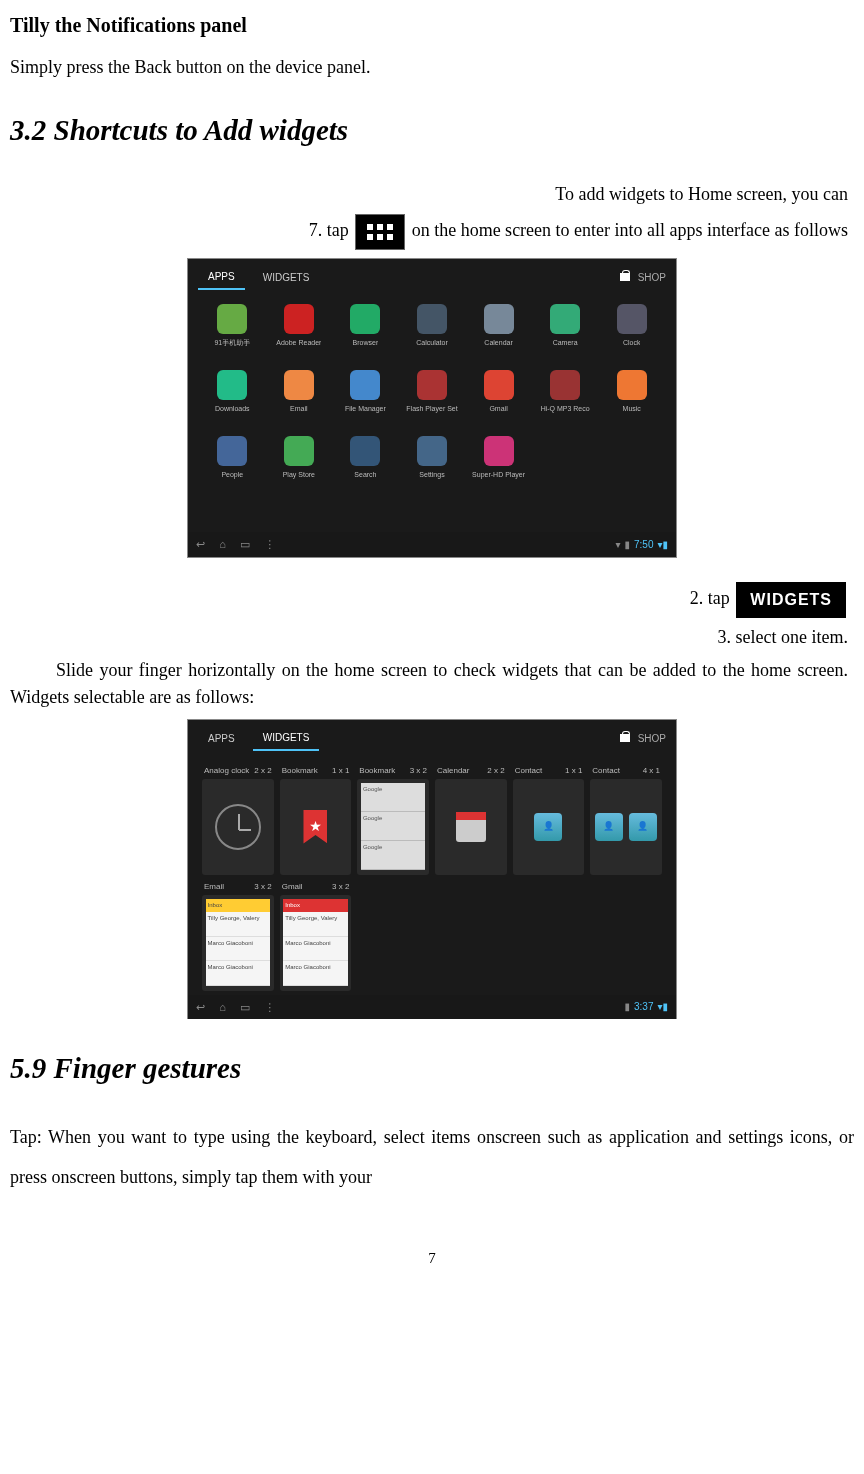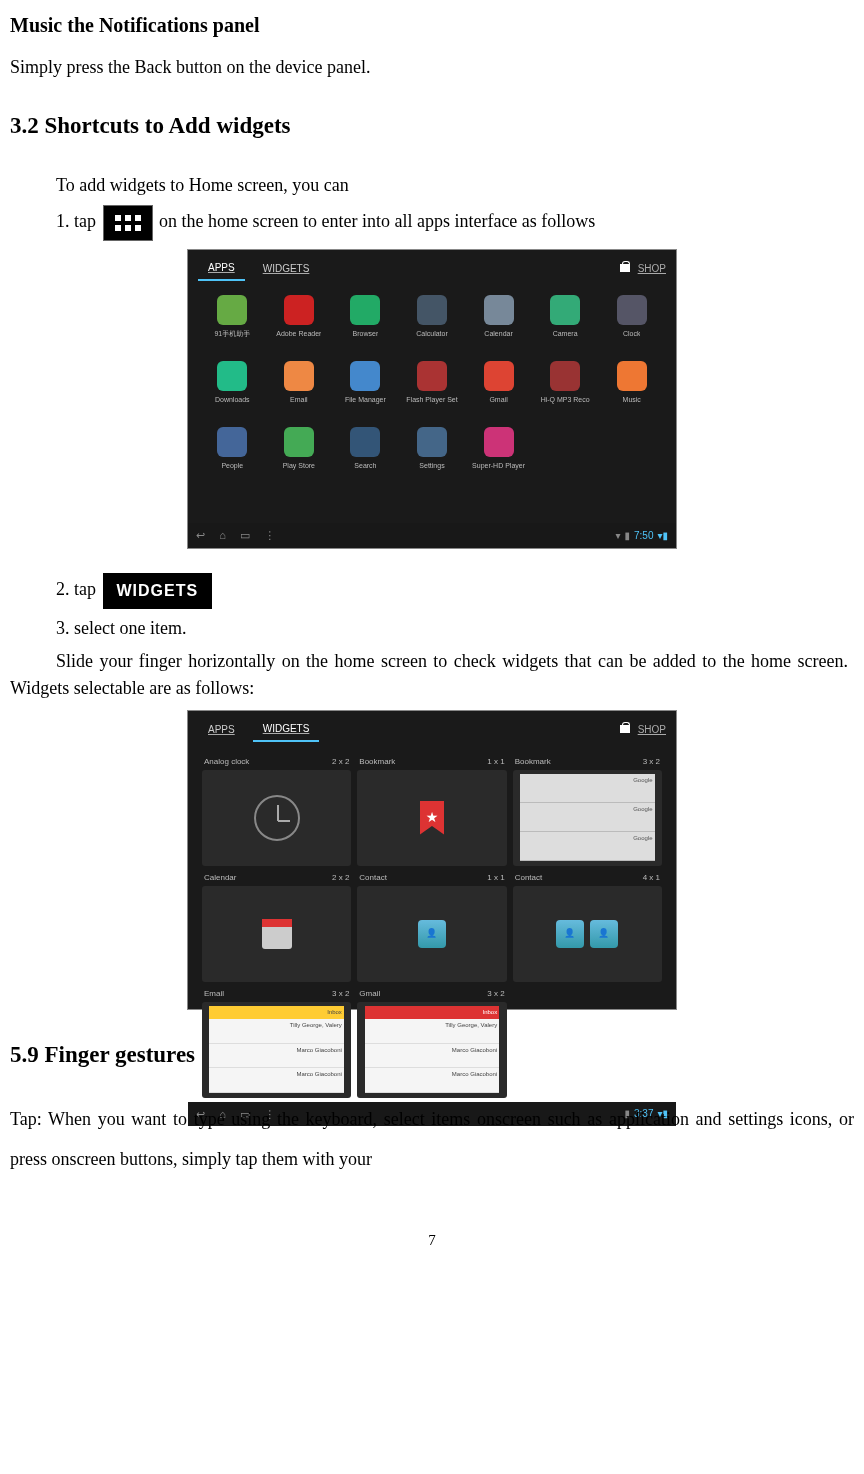--- a/index.html
+++ b/index.html
@@ -1,40 +1,40 @@
 <!DOCTYPE html>
 <html><head>
 <meta charset="utf-8">
 <style>
 * { margin: 0; padding: 0; box-sizing: border-box; }
 body { font-family: 'Times New Roman', serif; font-size: 18px; color: #000; background: #fff; width: 864px; margin: 0 auto; padding: 8px 10px 20px; line-height: 1.5; }
 .heading-bold { font-weight: bold; font-size: 20px; margin: 2px 0 14px; }
-.section-title { font-weight: bold; font-size: 23px; margin: 28px 0 28px; }
+.section-title { font-weight: bold; font-size: 29px; margin: 28px 0 28px; font-style: italic; }
 .para { margin: 0 6px 6px 0; }
-.indent { padding-left: 46px; }
+.indent { padding-left: 46px; text-align: right; }
 .justify { text-align: justify; }
 
 .apps-icon { display: inline-block; width: 50px; height: 36px; background: #000; vertical-align: middle; position: relative; border: 1px solid #666; margin: 0 2px; }
 .apps-icon .dots { position: absolute; display: grid; grid-template-columns: repeat(3, 6px); grid-template-rows: repeat(2, 6px); gap: 4px; left: 50%; top: 50%; transform: translate(-50%,-50%); }
 .apps-icon .dots span { background: #fff; width: 6px; height: 6px; }
 
 .widgets-btn { display: inline-block; background: #000; color: #fff; font-family: Arial, sans-serif; font-weight: bold; font-size: 16px; padding: 6px 14px; letter-spacing: 1px; vertical-align: middle; margin: 0 2px; }
 
 .screenshot { width: 490px; height: 300px; background: #1a1a1a; margin: 8px auto 24px; border: 1px solid #888; display: flex; flex-direction: column; font-family: Arial, sans-serif; }
-.ss-header { display: flex; align-items: center; padding: 6px 10px; color: #aaa; font-size: 10px; text-decoration: underline; }
+.ss-header { display: flex; align-items: center; padding: 6px 10px; color: #aaa; font-size: 10px; }
 .ss-header .tab { padding: 4px 10px; margin-right: 8px; color: #ccc; }
 .ss-header .tab.active { border-bottom: 2px solid #4fc3f7; color: #fff; }
 .ss-header .shop { margin-left: auto; display: flex; align-items: center; gap: 8px; }
 
 .apps-grid { flex: 1; display: grid; grid-template-columns: repeat(7, 1fr); grid-auto-rows: 60px; gap: 6px; padding: 8px 14px 4px; }
 .app-item { display: flex; flex-direction: column; align-items: center; gap: 4px; }
 .app-ico { width: 30px; height: 30px; border-radius: 6px; display: flex; align-items: center; justify-content: center; font-size: 14px; color: #fff; }
 .app-lbl { font-size: 7px; color: #bbb; text-align: center; white-space: nowrap; overflow: hidden; max-width: 56px; }
 
-.widgets-grid { flex: 1; display: grid; grid-template-columns: repeat(3, 1fr); grid-auto-rows: 110px; gap: 6px; padding: 8px 14px 4px; text-align: right; }
+.widgets-grid { flex: 1; display: grid; grid-template-columns: repeat(6, 1fr); grid-auto-rows: 110px; gap: 6px; padding: 8px 14px 4px; }
 .widget-item { display: flex; flex-direction: column; }
 .widget-hdr { display: flex; justify-content: space-between; font-size: 8px; color: #bbb; padding: 0 2px 2px; }
 .widget-prev { flex: 1; background: #2a2a2a; border-radius: 3px; display: flex; align-items: center; justify-content: center; font-size: 9px; color: #999; overflow: hidden; }
 
 .ss-nav { display: flex; align-items: center; padding: 4px 8px; color: #888; font-size: 11px; background: #181818; }
 .ss-nav .nav-btn { margin-right: 14px; }
 .ss-nav .clock { margin-left: auto; display: flex; align-items: center; gap: 4px; font-size: 10px; }
 .ss-nav .clock .time { color: #4fc3f7; }
 
 .gesture-label { font-weight: normal; }
@@ -62,29 +62,29 @@
 .prev-cal::before { content:''; position:absolute; top:0; left:0; right:0; height:8px; background:#d33; }
 .prev-contact { width:28px; height:28px; border-radius:4px; background:linear-gradient(#6bd,#39a); display:flex; align-items:center; justify-content:center; }
 .prev-email { width:90%; height:90%; background:#f5f5f5; display:flex; flex-direction:column; font-size:6px; color:#444; }
 .prev-email .hrow { background:#fc3; padding:2px; }
 .prev-email .erow { flex:1; padding:2px; border-bottom:1px solid #ddd; }
 .prev-email2 .hrow { background:#d33; color:#fff; }
 </style>
 </head>
 <body>
 
-<div class="heading-bold">Music the Notifications panel</div>
+<div class="heading-bold">Tilly the Notifications panel</div>
 <p class="para">Simply press the Back button on the device panel.</p>
 
 <div class="section-title">3.2 Shortcuts to Add widgets</div>
 
 <p class="para indent">To add widgets to Home screen, you can</p>
 
 <p class="para indent">
-  <span>1. tap</span>
+  <span>7. tap</span>
   <span class="apps-icon">
     <span class="dots">
         <span></span>
         <span></span>
         <span></span>
         <span></span>
         <span></span>
         <span></span>
       </span>
   </span>

